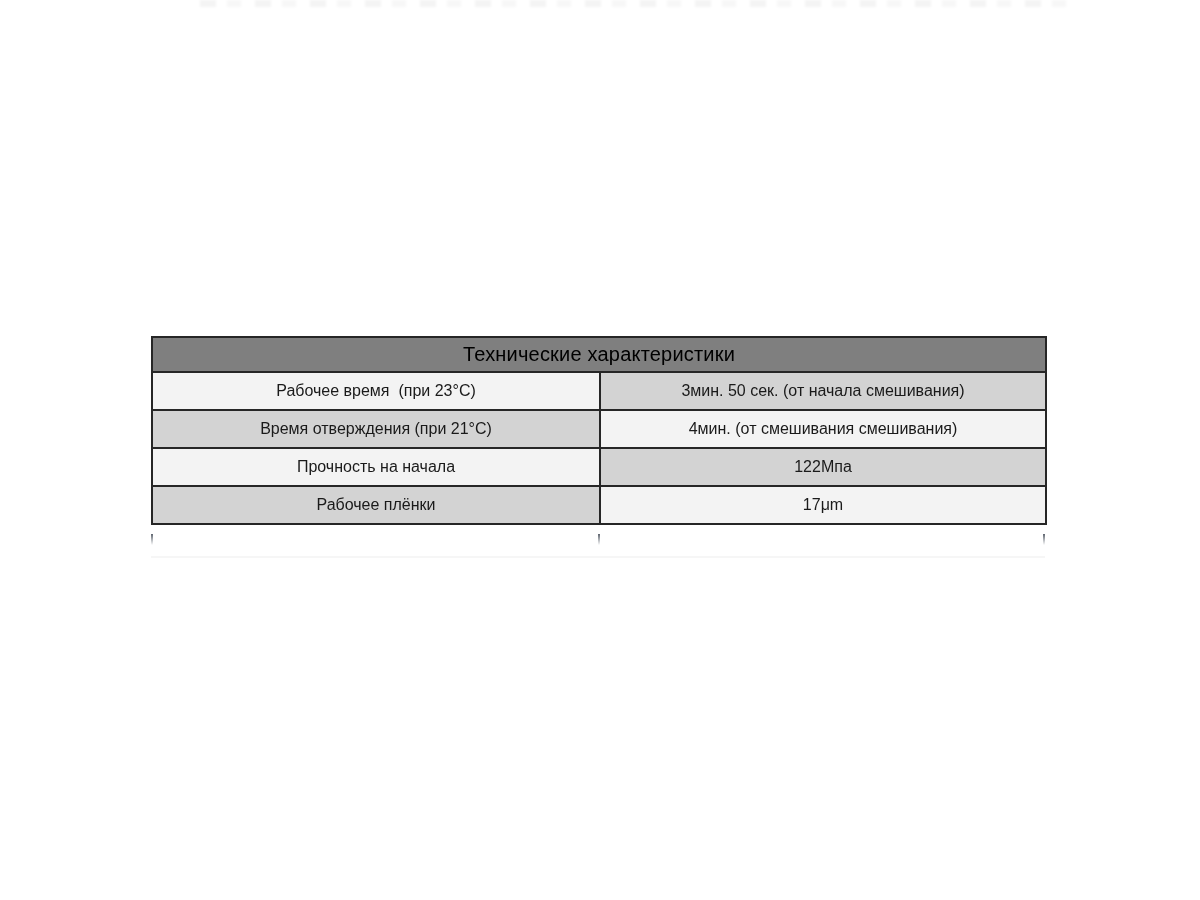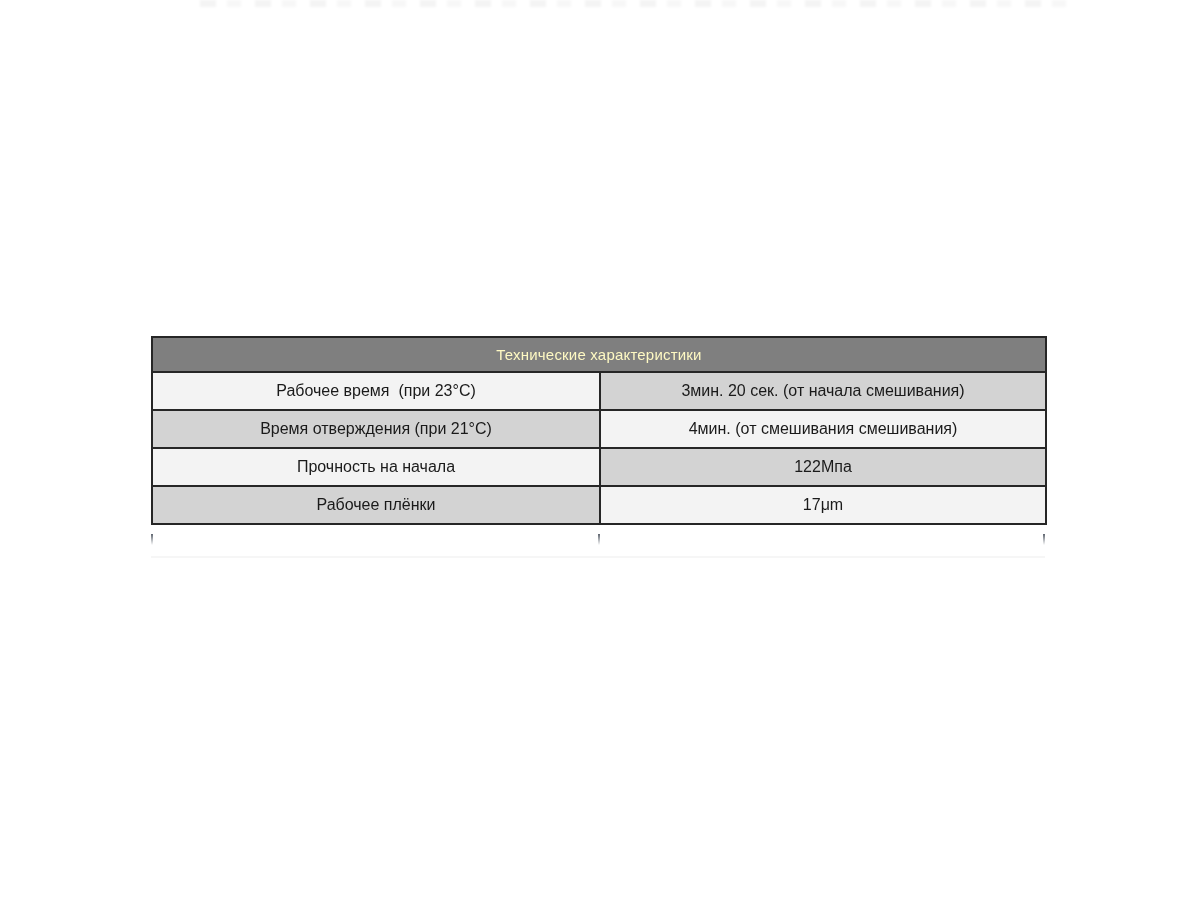--- a/index.html
+++ b/index.html
@@ -45,22 +45,22 @@
   .spec-table td {
     border: 2px solid #262626;
     text-align: center;
     vertical-align: middle;
     padding: 0 6px;
     white-space: pre-wrap;
   }
   .spec-table th {
     height: 33px;
     background: #7f7f7f;
-    color: #fef9c3;
-    font-size: 15px;
+    color: #000000;
+    font-size: 20px;
     font-weight: normal;
     letter-spacing: 0.2px;
   }
   .spec-table td {
     height: 36px;
     color: #1a1a1a;
     font-size: 16px;
   }
   .spec-table col.c-label { width: 448px; }
   .spec-table col.c-value { width: 446px; }
@@ -105,21 +105,21 @@
       <col class="c-value">
     </colgroup>
     <thead>
       <tr>
         <th colspan="2">Технические характеристики</th>
       </tr>
     </thead>
     <tbody>
       <tr>
         <td>Рабочее время  (при 23°C)</td>
-        <td>3мин. 20 сек. (от начала смешивания)</td>
+        <td>3мин. 50 сек. (от начала смешивания)</td>
       </tr>
       <tr>
         <td>Время отверждения (при 21°C)</td>
         <td>4мин. (от смешивания смешивания)</td>
       </tr>
       <tr>
         <td>Прочность на начала</td>
         <td>122Мпа</td>
       </tr>
       <tr>

